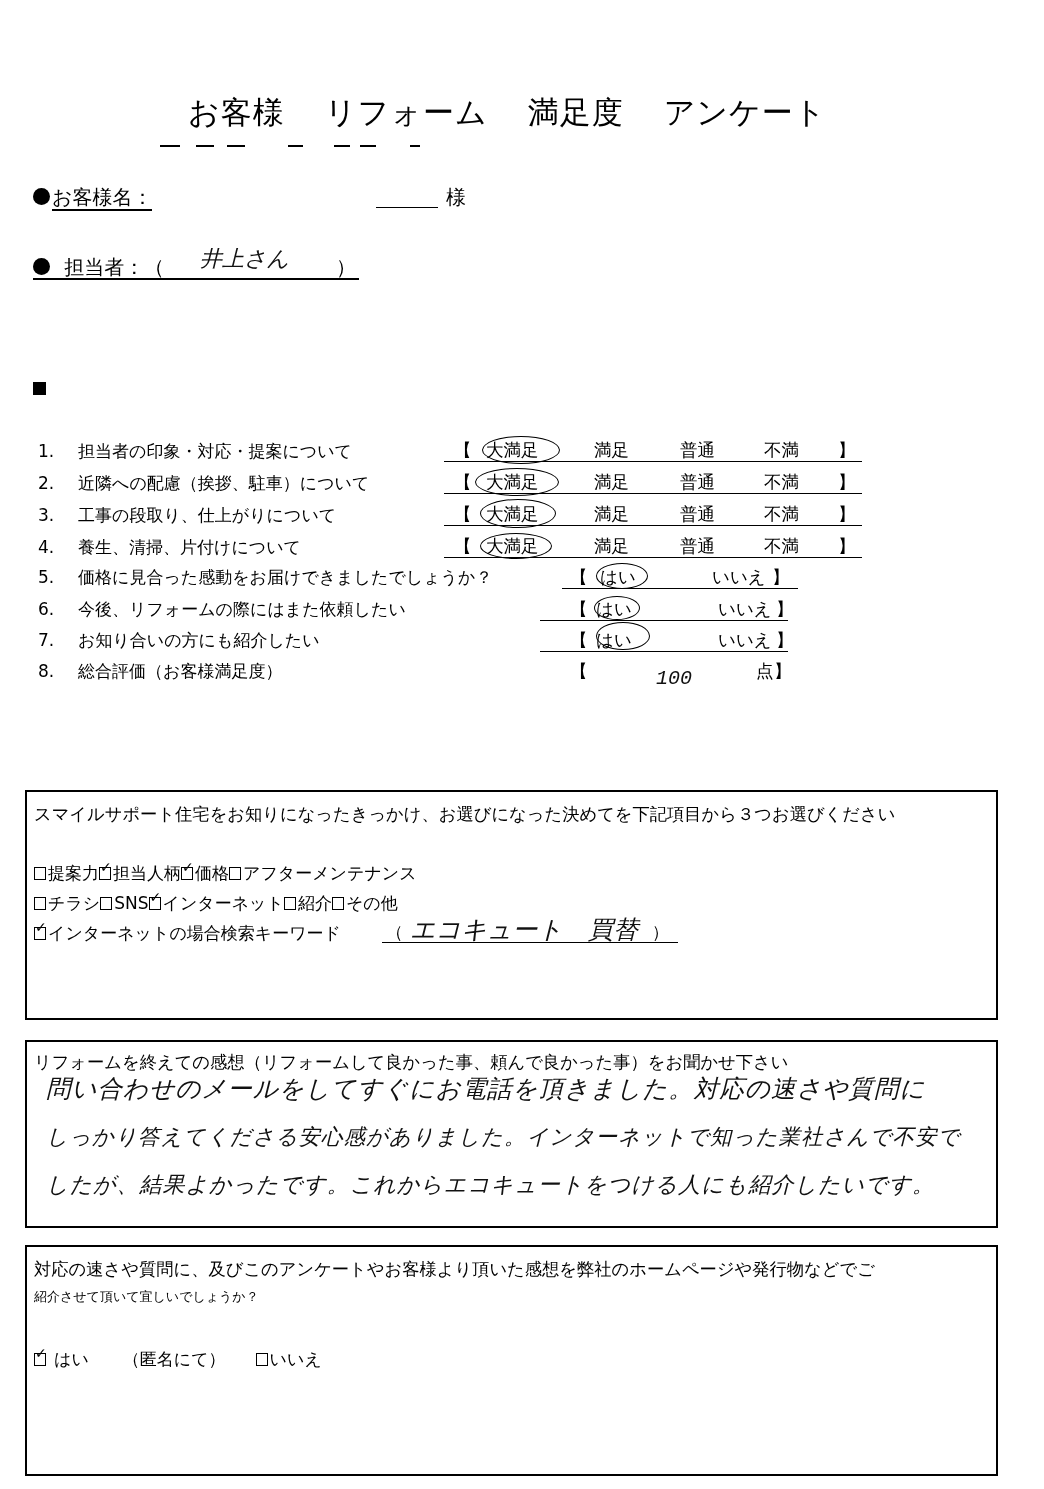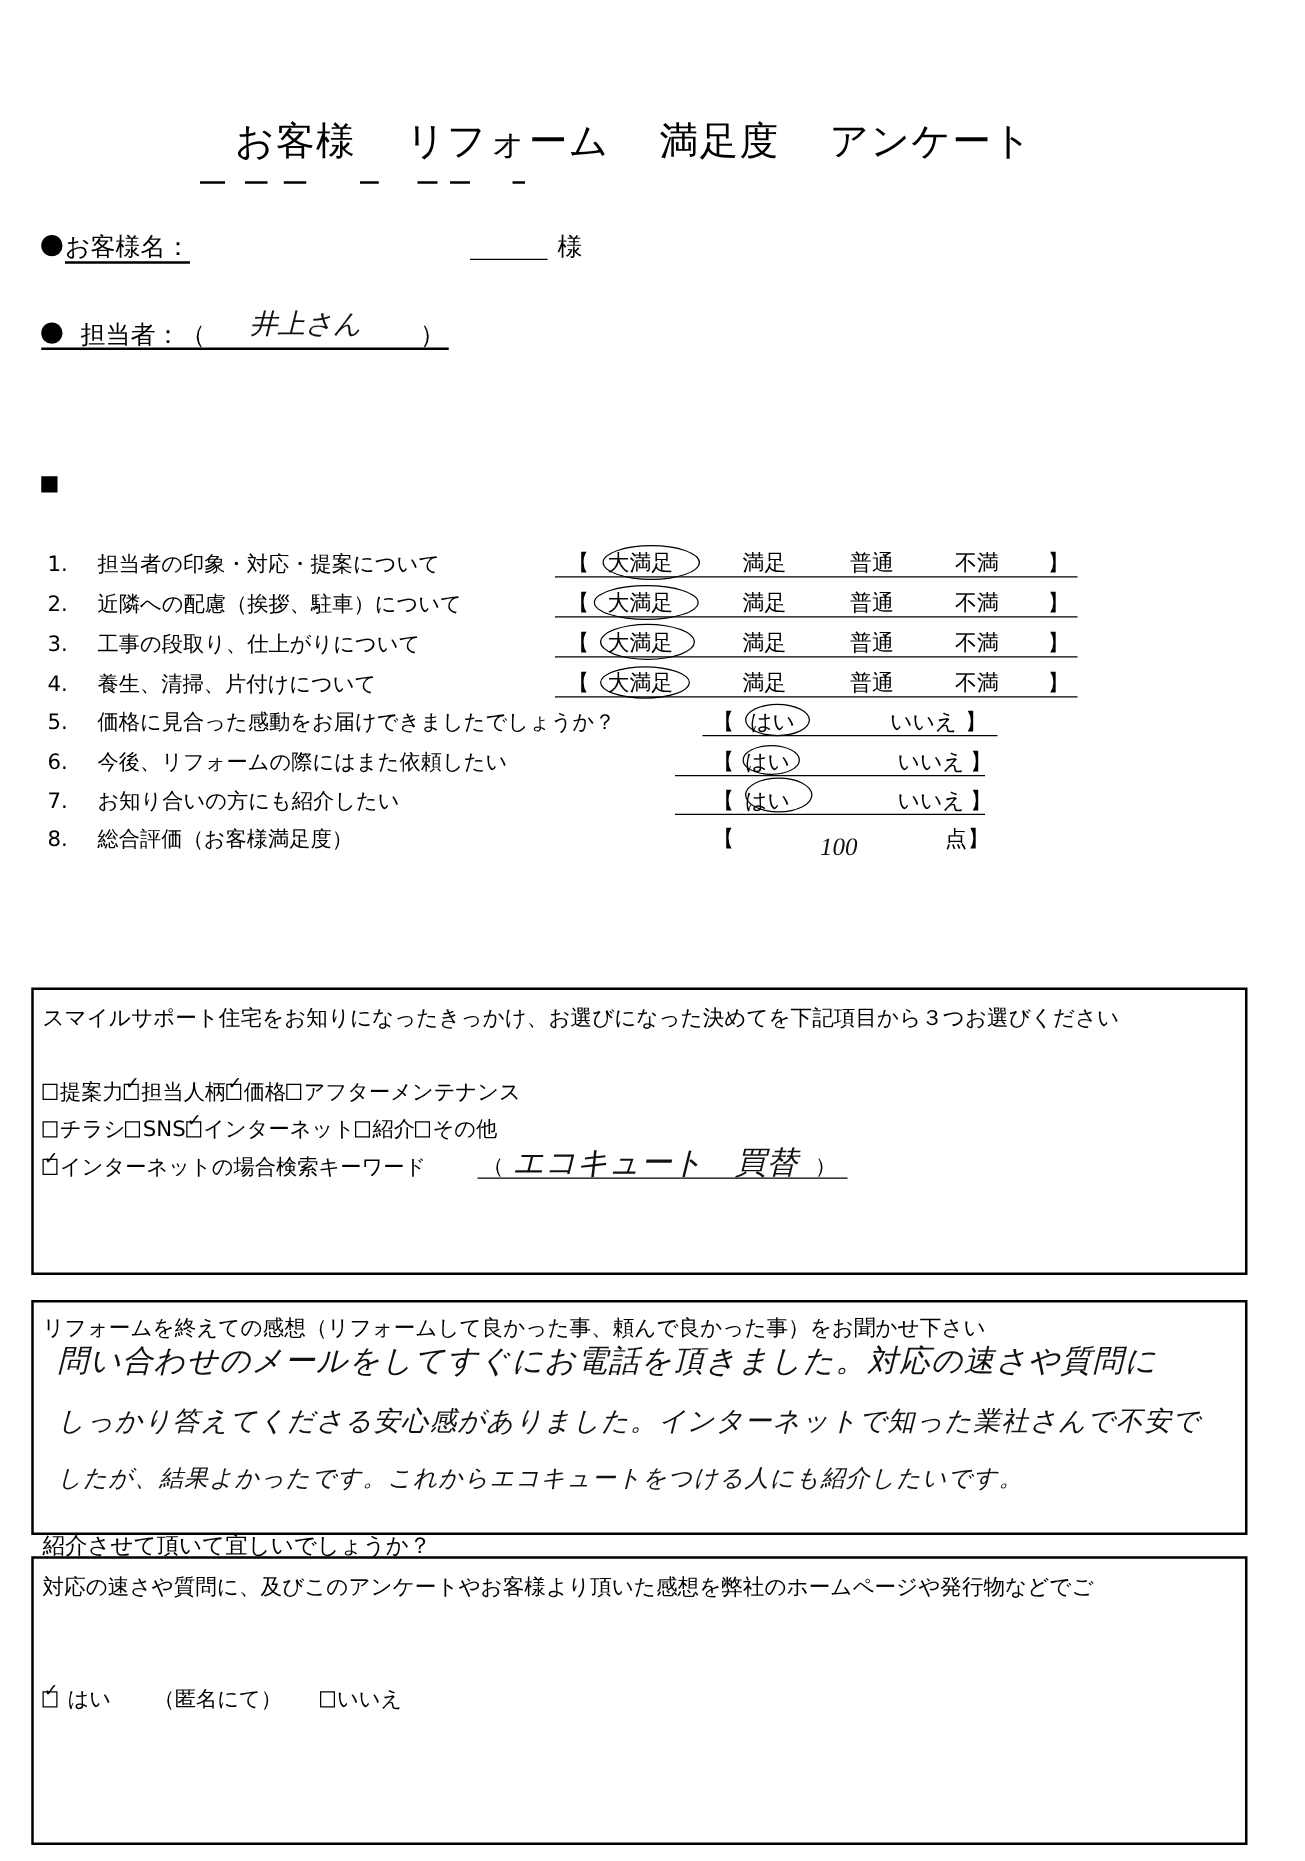--- a/index.html
+++ b/index.html
@@ -5,21 +5,21 @@
   * { box-sizing: border-box; margin: 0; padding: 0; }
   html, body { width: 1044px; height: 1489px; background: #ffffff; overflow: hidden; }
   body { position: relative; font-family: "DejaVu Sans", sans-serif; color: #000; }
   .abs { position: absolute; }
   .title { left: 188px; top: 92px; font-size: 31px; letter-spacing: 1px; white-space: nowrap; }
   .title span { margin-right: 40px; }
   .title-dash { top: 145px; height: 2px; background: #000; }
   .field { font-size: 20px; white-space: nowrap; }
   .dot { display: inline-block; width: 17px; height: 17px; border-radius: 50%; background: #000; vertical-align: -1px; margin-right: 2px; }
   .ul { border-bottom: 2px solid #000; }
-  .hand { font-family: Liberation Serif, serif; font-weight: 300; color: #111; font-style: italic; }
+  .hand { font-family: Liberation Mono, monospace; font-weight: 300; color: #111; font-style: italic; }
   .instr { left: 33px; top: 378px; font-size: 17.5px; white-space: nowrap; }
   .sq { display: inline-block; width: 13px; height: 13px; background: #000; margin-right: 3px; vertical-align: -1px; }
   .q { font-size: 17px; white-space: nowrap; }
   .q .num { display: inline-block; width: 40px; }
   .opts { font-size: 17.5px; white-space: nowrap; border-bottom: 1.5px solid #000; height: 24px; }
   .opts span { position: absolute; top: 0; }
   .circ { position: absolute; border: 1.3px solid #000; border-radius: 50%; }
   .box { border: 2.5px solid #000; }
   .box-text { font-size: 17px; white-space: nowrap; }
   .cb { display: inline-block; width: 12px; height: 13px; border: 1.3px solid #000; margin-right: 2px; vertical-align: -1px; position: relative; }
@@ -151,20 +151,20 @@
 <div class="abs" style="left:382px;top:919px;width:296px;height:24px;border-bottom:1.5px solid #000;font-size:17px">
   <span class="abs" style="left:4px;top:2px">（</span>
   <span class="abs hand" style="left:28px;top:-6px;font-size:25px">エコキュート　買替</span>
   <span class="abs" style="left:270px;top:2px">）</span>
 </div>
 
 <div class="abs box" style="left:25px;top:1040px;width:973px;height:188px"></div>
 <div class="abs box-text" style="left:34px;top:1050px;font-size:17.3px">リフォームを終えての感想（リフォームして良かった事、頼んで良かった事）をお聞かせ下さい</div>
 <div class="abs comment hand" style="left:46px;top:1072px;font-size:24.5px">問い合わせのメールをしてすぐにお電話を頂きました。対応の速さや質問に</div>
 <div class="abs comment hand" style="left:46px;top:1122px;font-size:21.5px">しっかり答えてくださる安心感がありました。インターネットで知った業社さんで不安で</div>
-<div class="abs comment hand" style="left:46px;top:1170px;font-size:19px">したが、結果よかったです。これからエコキュートをつける人にも紹介したいです。</div>
+<div class="abs comment hand" style="left:46px;top:1170px;font-size:22px">したが、結果よかったです。これからエコキュートをつける人にも紹介したいです。</div>
 
 <div class="abs box" style="left:25px;top:1245px;width:973px;height:231px"></div>
 <div class="abs box-text" style="left:34px;top:1257px;font-size:17.3px">対応の速さや質問に、及びこのアンケートやお客様より頂いた感想を弊社のホームページや発行物などでご</div>
-<div class="abs box-text" style="left:34px;top:1224px;font-size:18px">紹介させて頂いて宜しいでしょうか？</div>
+<div class="abs box-text" style="left:34px;top:1288px;font-size:13px">紹介させて頂いて宜しいでしょうか？</div>
 <div class="abs box-text" style="left:34px;top:1348px">
   <span class="cb checked"></span><span style="margin-left:6px">はい</span><span style="margin-left:34px">（匿名にて）</span><span class="cb" style="margin-left:30px"></span><span>いいえ</span>
 </div>
 
 </body></html>

